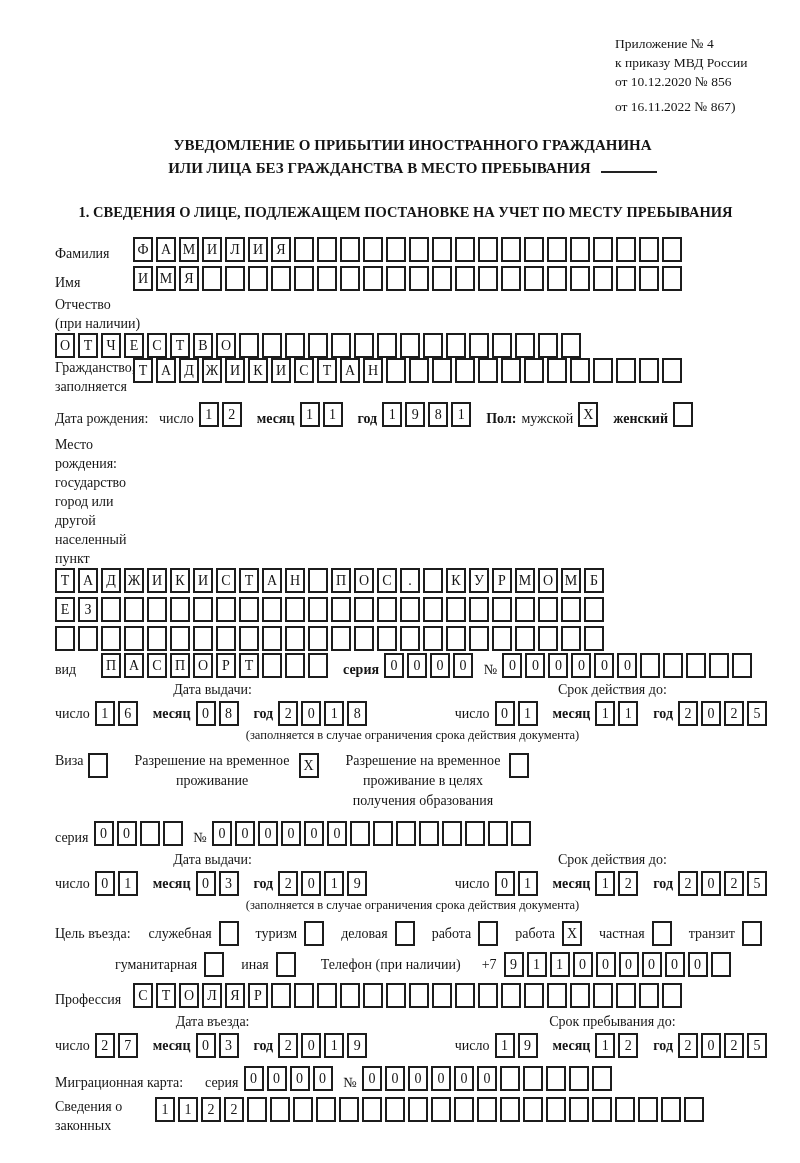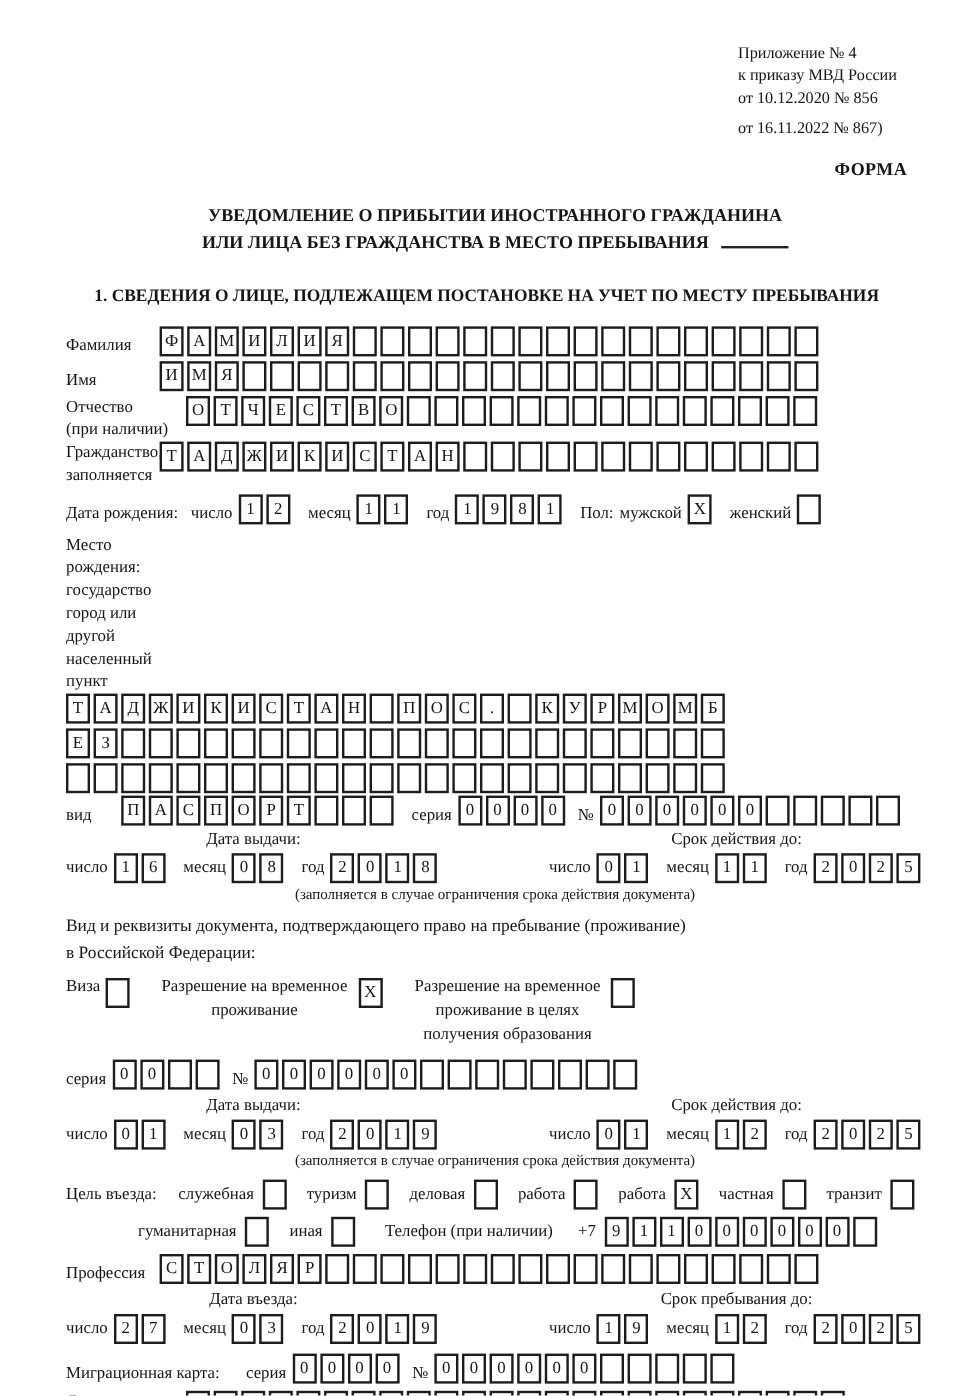--- a/index.html
+++ b/index.html
@@ -31,21 +31,21 @@
   .lw78 { width:78px; }
   .lw100 { width:100px; }
   .lstack { line-height:19px; font-size:14px; flex:none; }
   .topalign { align-items:flex-start; }
 
   .hdr-center { text-align:center; font-weight:bold; font-size:14px; margin:3px 0 4px; }
 
   .dpair { display:flex; justify-content:space-between; margin-bottom:2px; }
   .dtitle { text-align:center; font-size:14px; margin-bottom:3px; }
   .drow { display:flex; align-items:center; }
-  .gapl { margin-left:12px; }
+  .gapl { margin-left:12px;font-weight:bold; }
   .note { font-size:12.5px; text-align:center; margin:1px 0 8px; }
 
   .intro { font-size:14.5px; line-height:22px; margin-top:4px; }
 
   .optrow { display:flex; align-items:flex-start; margin:8px 0 10px; }
   .opt { display:flex; align-items:flex-start; margin-right:16px; }
   .optlab { font-size:14px; text-align:center; line-height:20px; margin-right:9px; }
   .opt .cell { margin-top:2px; }
 
   .inlineopts { display:flex; align-items:center; margin-bottom:6px; }
@@ -58,21 +58,20 @@
 <div class="page">
 
   <div class="annex">
     <div>Приложение № 4</div>
     <div>к приказу МВД России</div>
     <div>от 10.12.2020 № 856</div>
     <div class="annex-gap"></div>
     <div>от 16.11.2022 № 867)</div>
   </div>
 
-  <div class="forma">ФОРМА</div>
 
   <div class="title">
     <div>УВЕДОМЛЕНИЕ О ПРИБЫТИИ ИНОСТРАННОГО ГРАЖДАНИНА</div>
     <div><span>ИЛИ ЛИЦА БЕЗ ГРАЖДАНСТВА В МЕСТО ПРЕБЫВАНИЯ</span><span class="blank-line"></span></div>
   </div>
 
   <div class="sect">1. СВЕДЕНИЯ О ЛИЦЕ, ПОДЛЕЖАЩЕМ ПОСТАНОВКЕ НА УЧЕТ ПО МЕСТУ ПРЕБЫВАНИЯ</div>
 
   <div class="frow">
     <span class="lab lw78">Фамилия</span>
@@ -127,21 +126,21 @@
         <span class="cell"></span>
         <span class="cell"></span>
         <span class="cell"></span>
         <span class="cell"></span>
         <span class="cell"></span>
         <span class="cell"></span>
         <span class="cell"></span>
       </span>
   </div>
 
-  <div class="frow topalign" style="margin-bottom:0;">
+  <div class="frow topalign" style="margin-bottom:0;flex-direction:column;">
     <span class="lstack lw100">
       <span>Отчество</span><br>
       <span>(при наличии)</span>
     </span>
     <span class="cells">
         <span class="cell">О</span>
         <span class="cell">Т</span>
         <span class="cell">Ч</span>
         <span class="cell">Е</span>
         <span class="cell">С</span>
@@ -393,24 +392,20 @@
             <span class="cell">2</span>
             <span class="cell">0</span>
             <span class="cell">2</span>
             <span class="cell">5</span>
           </span>
       </div>
     </div>
   </div>
   <div class="note">(заполняется в случае ограничения срока действия документа)</div>
 
-  <div class="intro">
-    <div>Вид и реквизиты документа, подтверждающего право на пребывание (проживание)</div>
-    <div>в Российской Федерации:</div>
-  </div>
 
   <div class="optrow">
     <span class="opt">
       <span class="optlab" style="margin-right:4px;">Виза</span>
       <span class="cell"></span>
     </span>
     <span class="opt" style="margin-left:8px;">
       <span class="optlab">
         <span>Разрешение на временное</span><br>
         <span>проживание</span>

